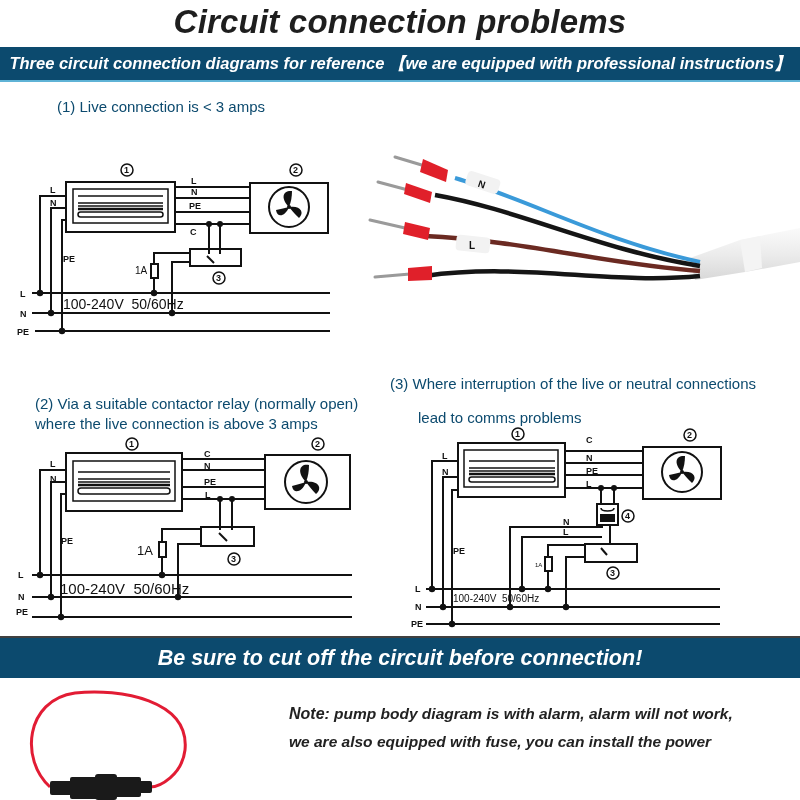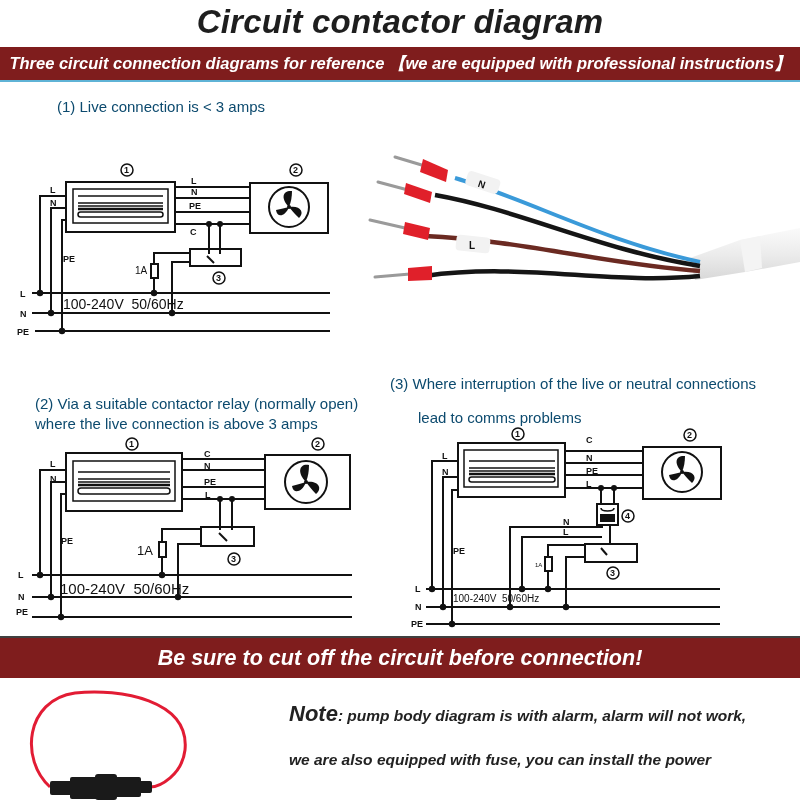--- a/index.html
+++ b/index.html
@@ -1,40 +1,40 @@
 <!DOCTYPE html>
 <html><head>
 <meta charset="utf-8">
 <style>
   html, body { margin:0; padding:0; background:#ffffff; }
   body { width:800px; height:800px; position:relative; overflow:hidden;
          font-family:"Liberation Sans", sans-serif; color:#1a1a1a; }
   .abs { position:absolute; }
   .title { left:0; top:0; width:800px; text-align:center; font-size:33px;
            font-weight:bold; font-style:italic; line-height:44px; color:#1e1e1e; letter-spacing:0.2px; }
-  .banner { left:0; width:800px; background:#7f1d1d; color:#ffffff; font-weight:bold;
+  .banner { left:0; width:800px; background:#0c4a6e; color:#ffffff; font-weight:bold;
             font-style:italic; text-align:center; white-space:nowrap; }
   .banner1 { top:47px; height:33px; line-height:33px; font-size:16.5px; border-bottom:2px solid #5fb3d6; }
   .banner2 { top:636px; height:40px; line-height:40px; font-size:21.5px; border-top:2px solid #404040; }
   .heading { font-size:15px; line-height:20px; color:#0c4a6e; }
   .h1 { left:57px; top:97px; }
   .h2 { left:35px; top:372px; width:330px;margin-top:22px; }
   .h3 { left:390px; top:374px; width:410px; }
   .h3 .indent { display:block; padding-left:28px;margin-top:14px; }
   svg text { font-family:"Liberation Sans", sans-serif; }
   .note { left:289px; top:702px; width:500px; font-style:italic; font-weight:bold;
           font-size:15.5px; line-height:24px; color:#222; }
-  .note .note-label { font-size:22px; }
+  .note .note-label { font-size:16px; }
   .note .line { display:block; white-space:nowrap; }
-  .note .line + .line { margin-top:20px; }
+  .note .line + .line { margin-top:4px; }
 </style>
 </head>
 <body>
 
-<div class="abs title">Circuit contactor diagram</div>
+<div class="abs title">Circuit connection problems</div>
 <div class="abs banner banner1">Three circuit connection diagrams for reference 【we are equipped with professional instructions】</div>
 
 <div class="abs heading h1">(1)  Live connection is &lt; 3 amps</div>
 <div class="abs heading h2">(2) Via a suitable contactor relay (normally open) where the live connection is above 3 amps</div>
 <div class="abs heading h3">
   <span>(3)  Where interruption of the live or neutral connections</span>
   <span class="indent">lead to comms problems</span>
 </div>
 
 <svg class="abs" style="left:0;top:150px" width="345" height="195" viewBox="0 150 345 195">

